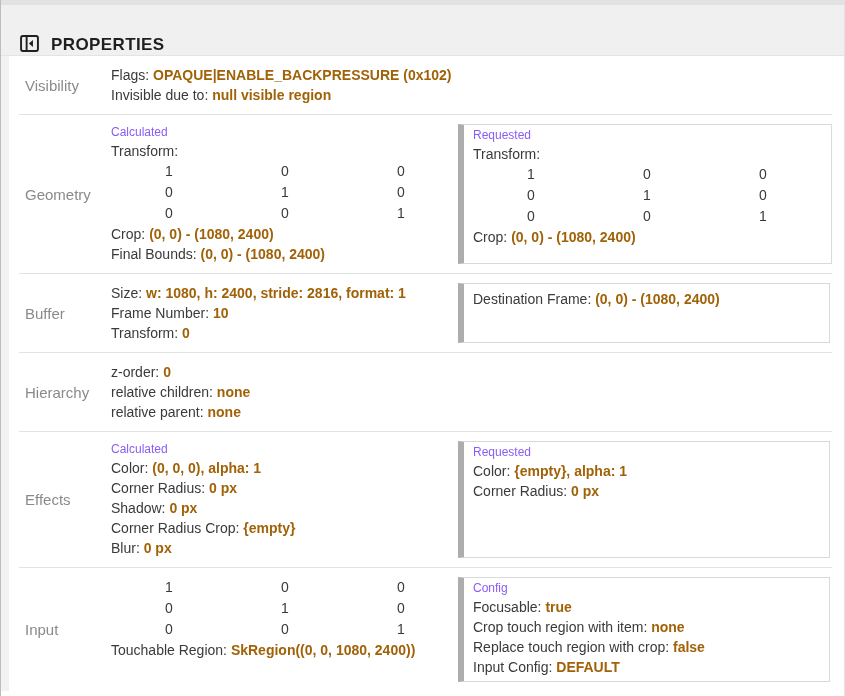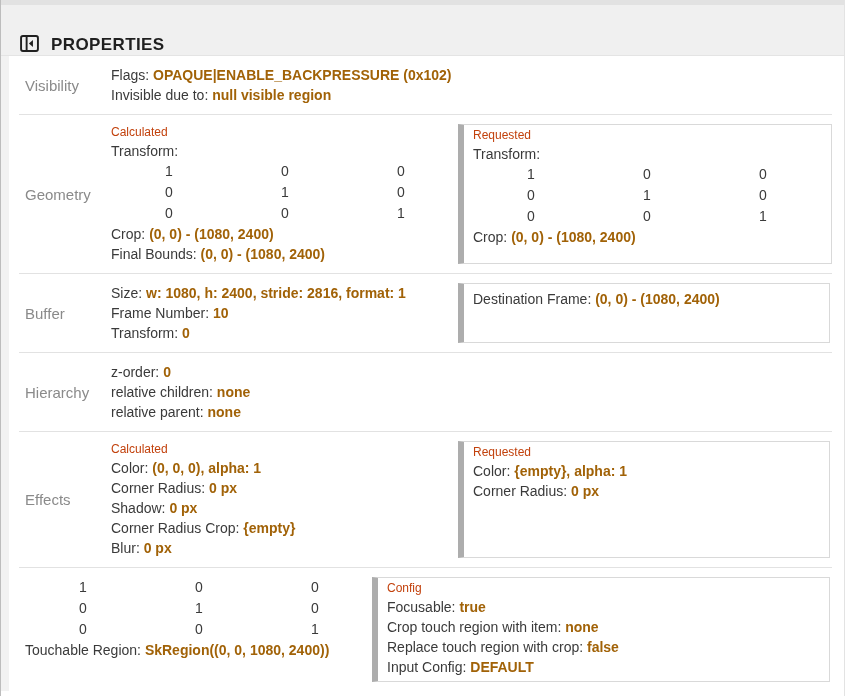--- a/index.html
+++ b/index.html
@@ -30,21 +30,21 @@
     width:86px; flex:none; font-size:15px; color:#8a8a8a;
     line-height:20px; padding-top:1px;
   }
   .sec-content { flex:1; display:flex; min-width:0; }
   .col-left { width:347px; flex:none; }
   .col-left.wide { width:auto; flex:1; }
   .col-right { flex:1; display:flex;border-radius:32px; }
   .divider { height:1px; background:#e2e2e2; margin:0 12px 0 10px; }
   .line { font-size:14px; line-height:20px; color:#3a3a3a; white-space:nowrap; }
   .line b { color:#a16207; }
-  .mini { font-size:12px; line-height:17px; color:#c2410c; }
+  .mini { font-size:12px; line-height:17px; color:#8b5cf6; }
   .mrow {
     display:grid; grid-template-columns:116px 116px 116px;
     font-size:14px; line-height:21px; color:#3a3a3a;
   }
   .mrow span { text-align:center; }
   .req-box {
     flex:1; box-sizing:border-box; background:#ffffff;
     border:1px solid #d9d9d9; border-left:6px solid #adadad;
     padding:2px 10px 4px 9px; overflow:hidden;
   }
@@ -176,20 +176,21 @@
             <div class="mini">Requested</div>
             <div class="line"><span>Color: </span><b>{empty}, alpha: 1</b></div>
             <div class="line"><span>Corner Radius: </span><b>0 px</b></div>
           </div>
         </div>
       </div>
     </div>
     <div class="divider"></div>
 
     <div class="sec">
+      <div class="sec-label">Input</div>
       <div class="sec-content">
         <div class="col-left">
           <div class="mrow">
             <span>1</span>
               <span>0</span>
               <span>0</span>
           </div>
           <div class="mrow">
             <span>0</span>
               <span>1</span>

